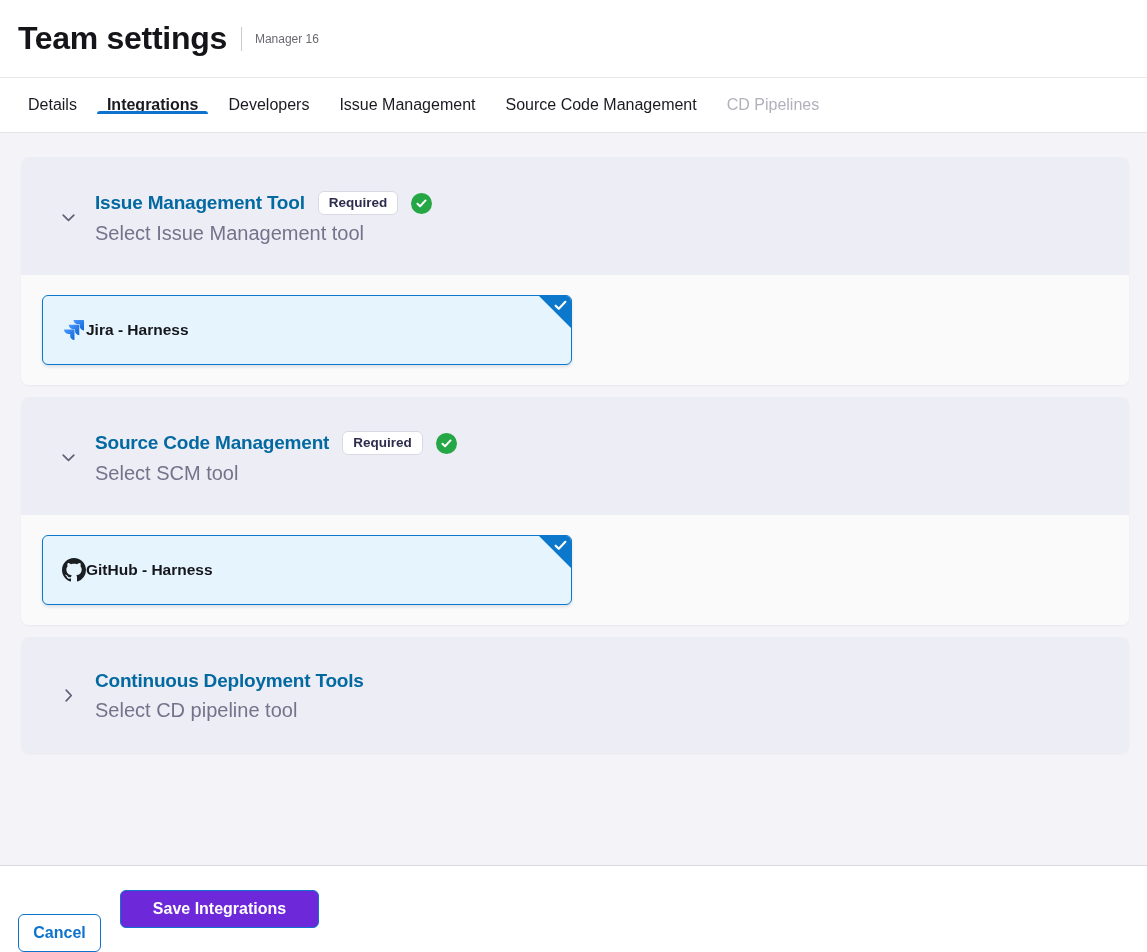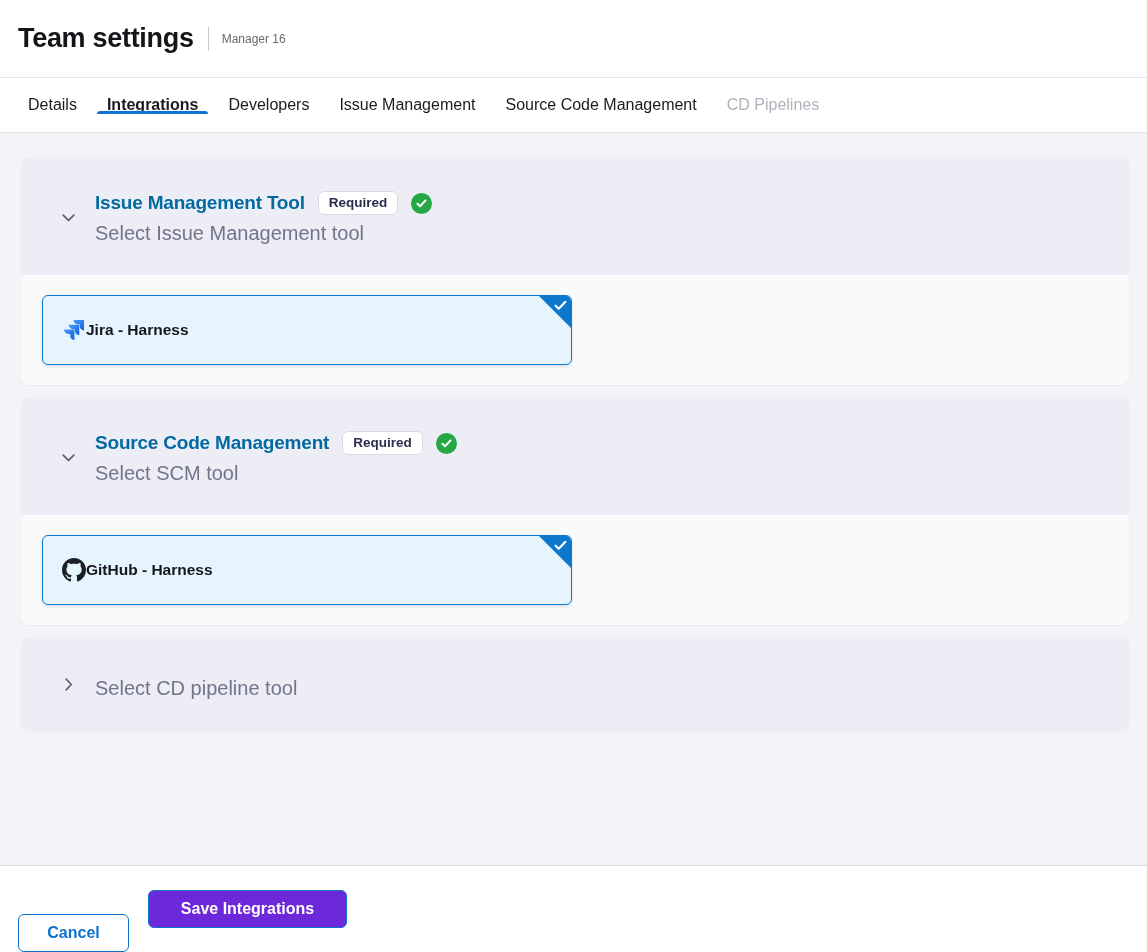--- a/index.html
+++ b/index.html
@@ -17,21 +17,21 @@
   .page-header {
     height: 78px;
     background: #ffffff;
     border-bottom: 1px solid #e8e8ec;
     display: flex;
     align-items: center;
     padding: 0 24px 0 18px;
     flex: 0 0 auto;
   }
   .page-title {
-    font-size: 27px;
+    font-size: 32px;
     font-weight: 700;
     letter-spacing: -0.3px;
     color: #141419;
   }
   .title-divider {
     width: 1px;
     height: 24px;
     background: #c9c9d2;
     margin: 0 13px 0 14px;
   }
@@ -192,21 +192,21 @@
     border-radius: 6px;
     font-family: "Liberation Sans", "DejaVu Sans", sans-serif;
     font-size: 16px;
     font-weight: 700;
     cursor: pointer;
     display: inline-flex;
     align-items: center;
     justify-content: center;
   }
   .btn-secondary {
-    width: 111px;
+    width: 83px;
     background: #ffffff;
     border: 1px solid #0e72cf;
     color: #0e72cf;
     margin-top: 48px;
   }
   .btn-primary {
     width: 199px;
     background: #6d28d9;
     border: 1px solid #0e72cf;
     color: #ffffff;
@@ -319,20 +319,23 @@
   <section class="section collapsed">
     <div class="section-header">
       <div class="chevron-cell">
         <span>
           <svg width="17" height="17" viewBox="0 0 16 16" fill="none">
               <path d="M5.8 3 10.6 8 5.8 13" stroke="#5f5f78" stroke-width="1.6" stroke-linecap="round" stroke-linejoin="round"></path>
             </svg>
         </span>
       </div>
       <div class="section-titles">
+        <div class="section-title-row">
+          <span class="section-title">Continuous Deployment Tools</span>
+        </div>
         <div class="section-subtitle">Select CD pipeline tool</div>
       </div>
     </div>
   </section>
 
 </main>
 
 <footer class="footer">
   <button class="btn btn-secondary">Cancel</button>
   <button class="btn btn-primary">Save Integrations</button>

